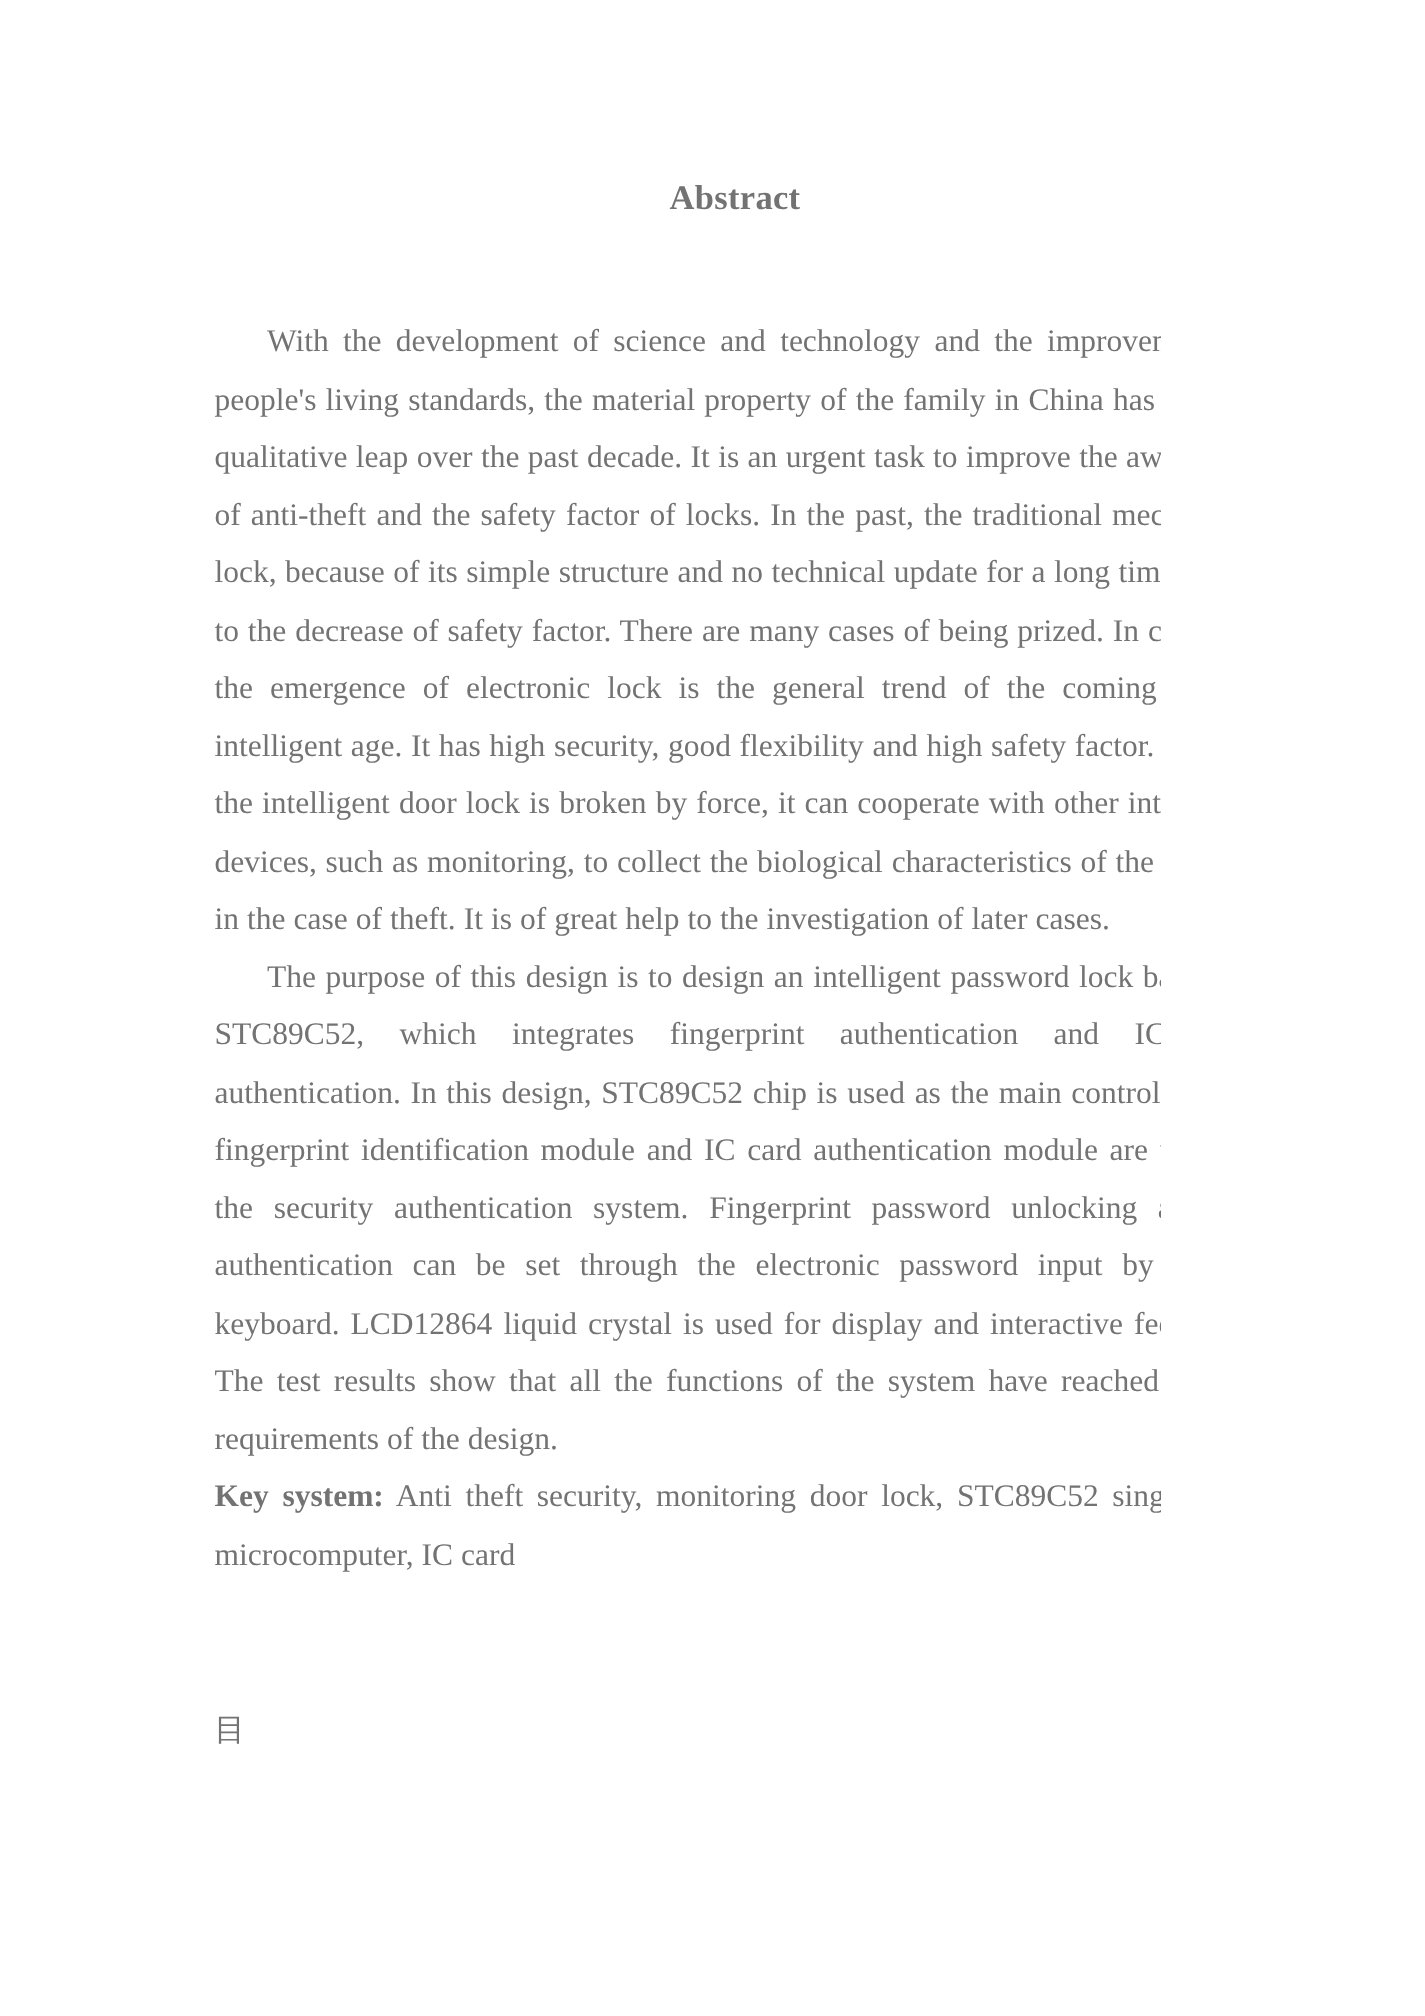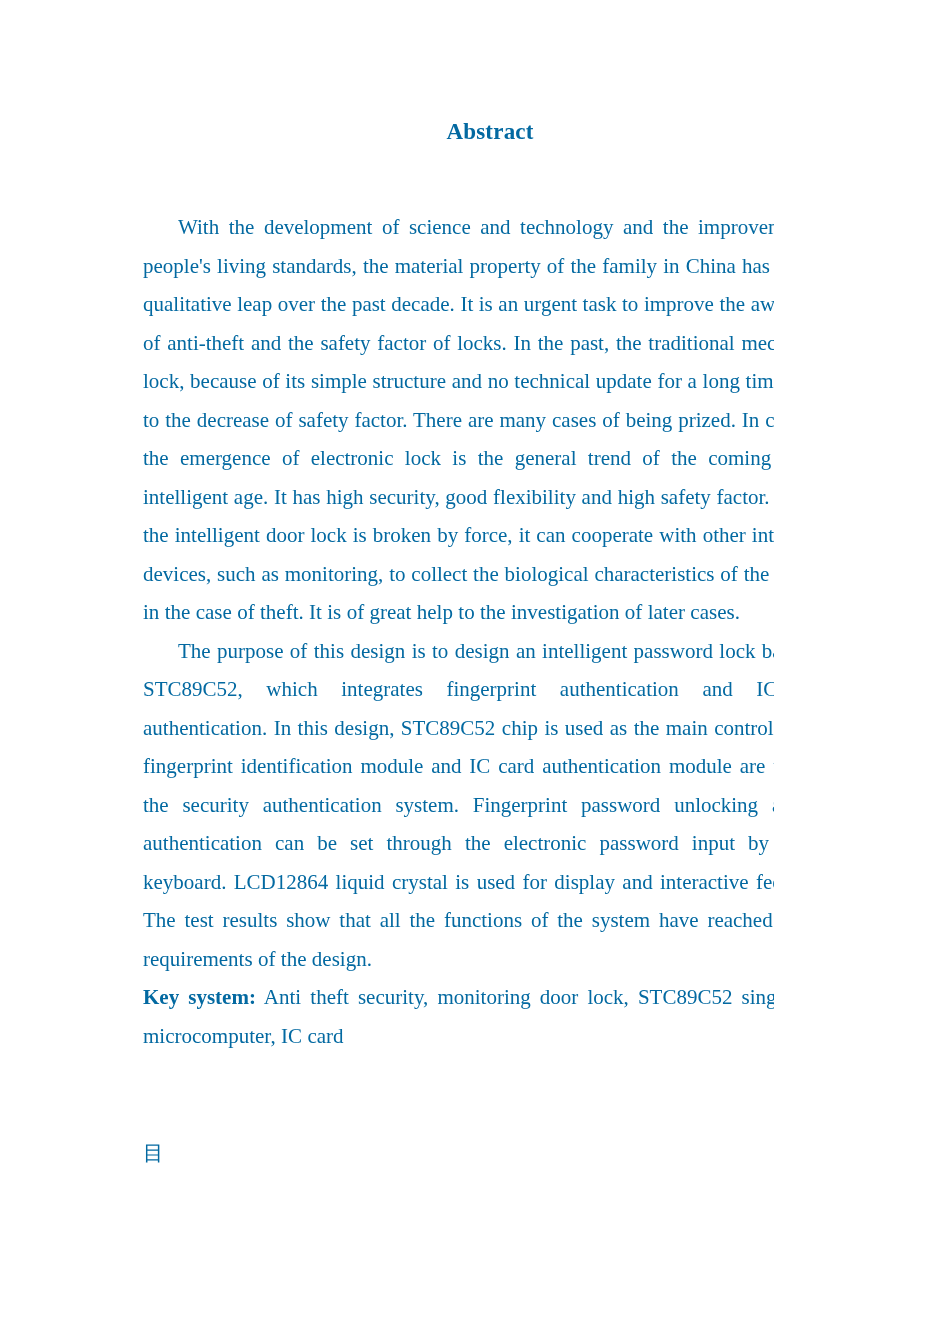--- a/index.html
+++ b/index.html
@@ -8,21 +8,21 @@
     background: #ffffff;
   }
 
   .page {
     position: relative;
     width: 774px;
     height: 1344px;
     background: #ffffff;
     overflow: hidden;
     font-family: "Liberation Serif", "DejaVu Serif", serif;
-    color: #0369a1;
+    color: #737373;
     -webkit-font-smoothing: antialiased;
   }
 
   .content {
     position: absolute;
     left: 143px;
     top: 0;
     width: 694px;
   }
 

